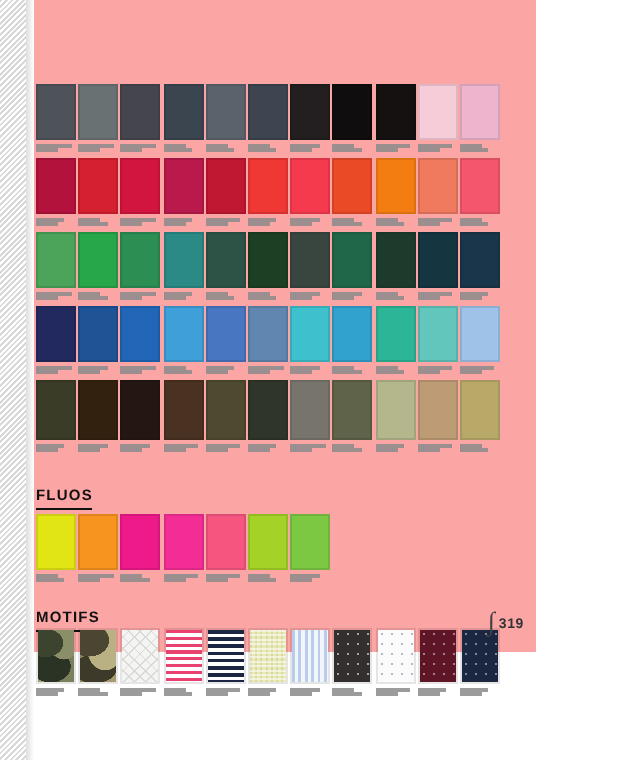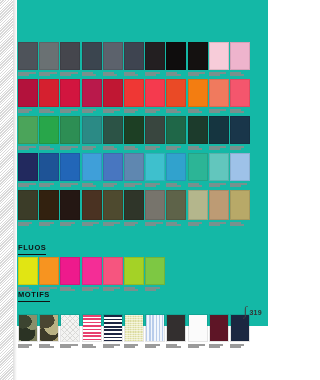--- a/index.html
+++ b/index.html
@@ -33,21 +33,21 @@
     left: 13px; top: 0;
     width: 4px; height: 380px;
     background: linear-gradient(to right, rgba(0,0,0,0.13), rgba(0,0,0,0.0));
   }
 
   
   #page {
     position: absolute;
     left: 17px; top: 0;
     width: 251px; height: 326px;
-    background: #14b8a6;
+    background: #fca5a5;
   }
 
   
   .grid {
     position: absolute;
     left: 1px;
     display: flex;
     flex-wrap: nowrap;
   }
   .cell {
@@ -573,21 +573,21 @@
       </div>
       <div class="cell">
         <div class="chip" style="background: rgb(125, 200, 67);"></div>
         <div class="lbl">
           <i class="l1"></i>
           <i class="l2"></i>
         </div>
       </div>
     </div>
 
-  <div class="section-head" style="top:290px">MOTIFS</div>
+  <div class="section-head" style="top:304px">MOTIFS</div>
   <div class="grid" id="grid-motifs" style="top:314px">
       <div class="cell">
         <div class="chip">
           <div class="pat" style="background:#5e6342;background-image:radial-gradient(ellipse 9px 7px at 20% 25%, #3c4430 0 100%, transparent 101%),radial-gradient(ellipse 8px 10px at 72% 18%, #8a8f6a 0 100%, transparent 101%),radial-gradient(ellipse 10px 8px at 35% 70%, #2b3324 0 100%, transparent 101%),radial-gradient(ellipse 7px 9px at 85% 72%, #7b7f5c 0 100%, transparent 101%),radial-gradient(ellipse 6px 6px at 10% 90%, #9aa07c 0 100%, transparent 101%);"></div>
         </div>
         <div class="lbl">
           <i class="l1"></i>
           <i class="l2"></i>
         </div>
       </div>

